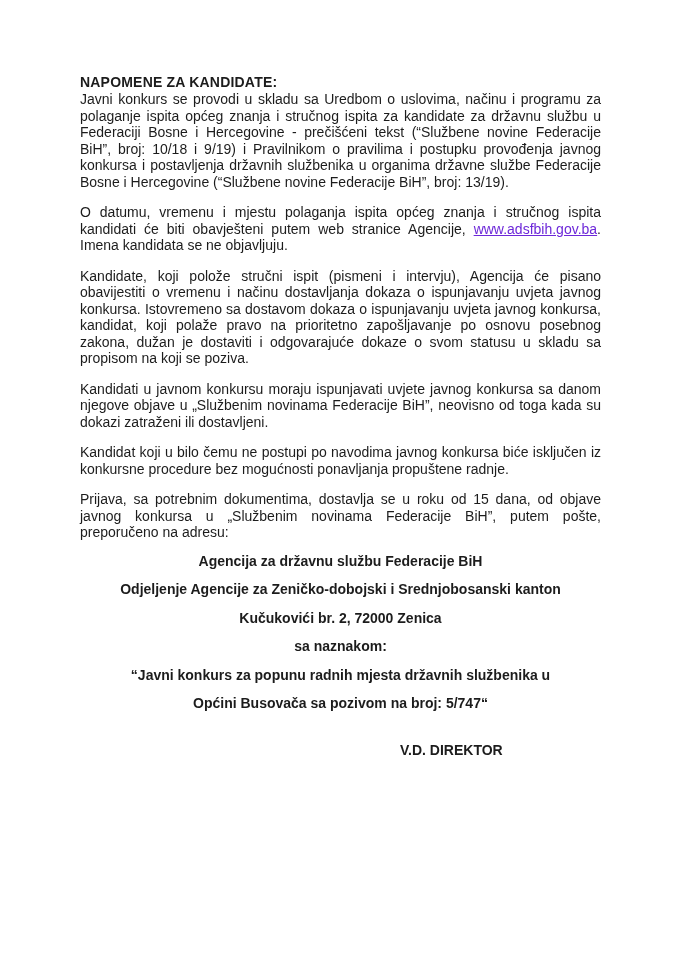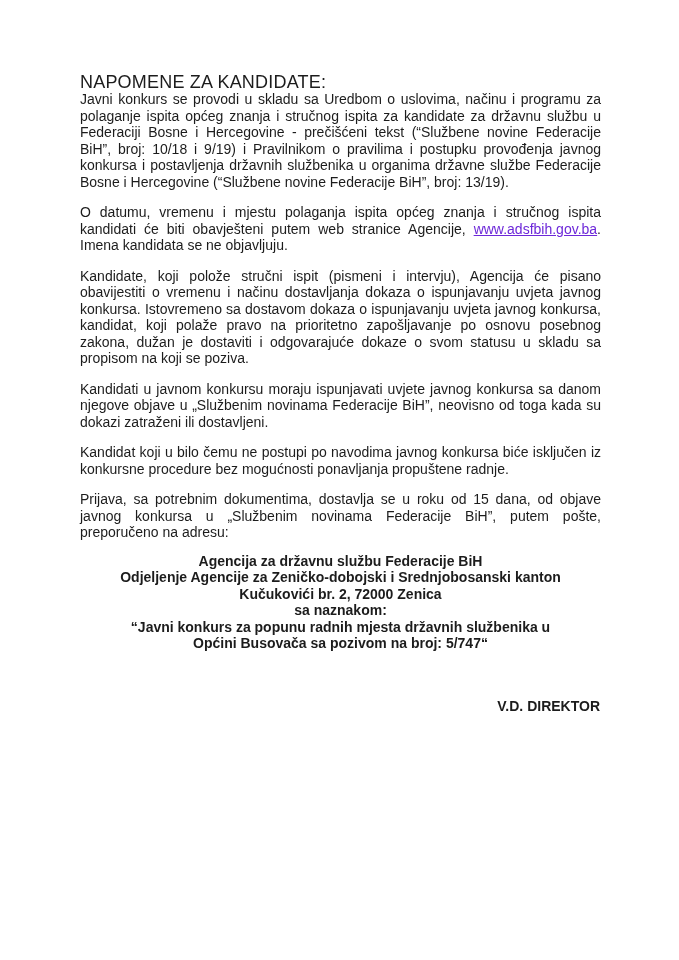--- a/index.html
+++ b/index.html
@@ -18,22 +18,22 @@
   }
   .content {
     position: absolute;
     left: 80px;
     top: 74px;
     width: 521px;
     font-size: 14px;
     line-height: 16.5px;
   }
   .doc-heading {
-    font-size: 18px;
-    font-weight: normal;
+    font-size: 14px;
+    font-weight: bold;
     margin: 0;
     line-height: 17px;
     letter-spacing: 0.2px;
   }
   p.body-para {
     margin: 0 0 14px 0;
     text-align: justify;
   }
   p.body-para.first {
     margin-top: 0;
@@ -46,26 +46,27 @@
     text-decoration: underline;
     cursor: pointer;
   }
   .address-block {
     text-align: center;
     font-weight: bold;
     margin: 0;
   }
   .address-line {
     line-height: 16.5px;
+    margin-top: 12px;
   }
   .signature-block {
-    margin-top: 46px;
+    margin-top: 30px;
     margin-left: 320px;
     width: 200px;
-    text-align: right;
+    text-align: left;
     font-weight: bold;
   }
   .signature-name {
     margin-top: 18px;
   }
 </style>
 </head>
 <body>
 
 <div class="page">

